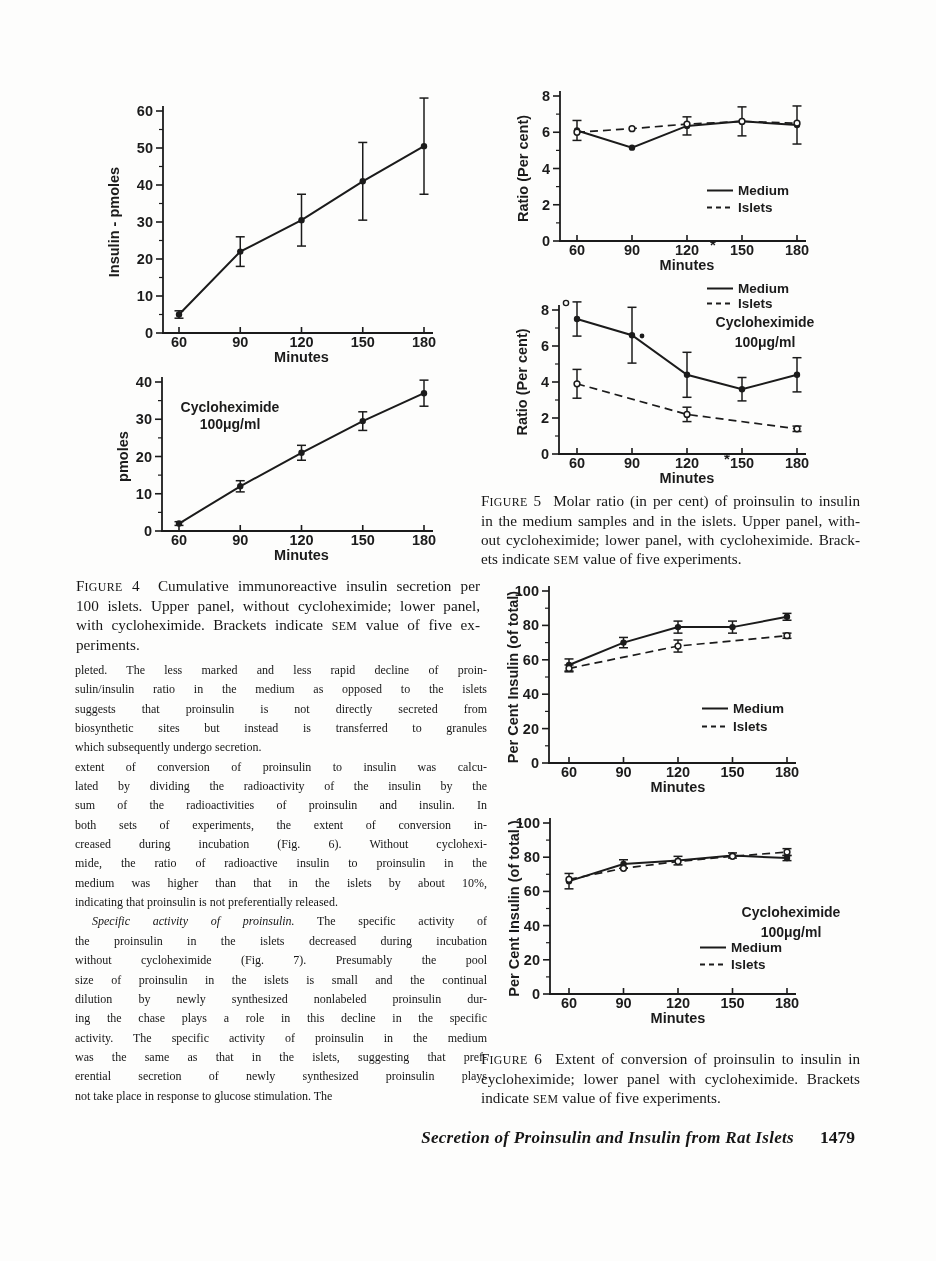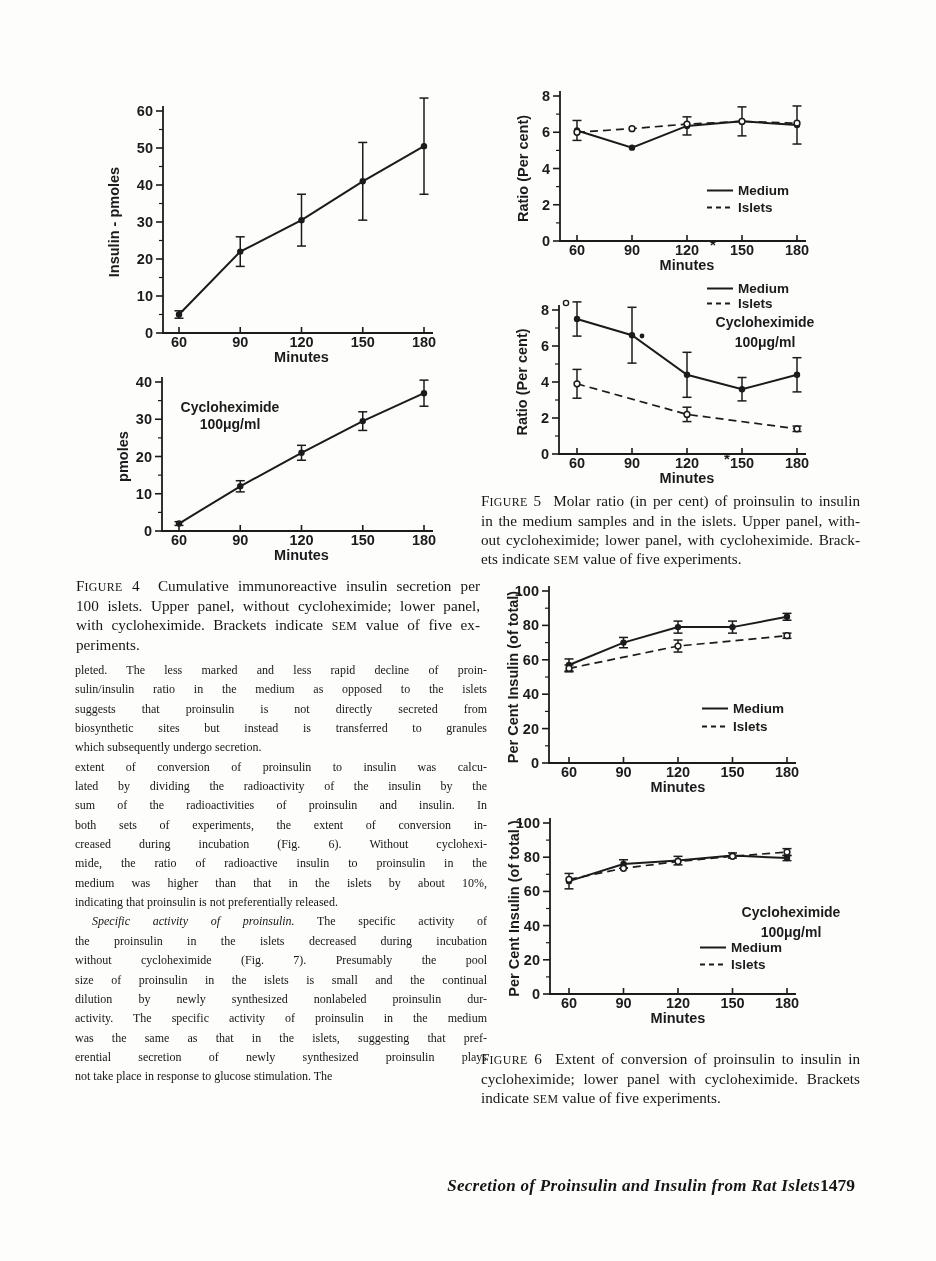--- a/index.html
+++ b/index.html
@@ -22,21 +22,21 @@
   .body-line.indent{text-indent:17px;}
   #cap4{left:76px;top:577px;width:404px;}
   #cap5{left:481px;top:492px;width:379px;}
   #cap6{left:481px;top:1050px;width:379px;}
   #chart0{left:60px;top:80px;}
   #chart1{left:60px;top:355px;}
   #chart2{left:500px;top:78px;}
   #chart3{left:500px;top:270px;}
   #chart4{left:480px;top:570px;}
   #chart5{left:480px;top:804px;}
-  .footer{position:absolute;top:1127px;right:81px;display:flex;align-items:flex-end;margin-top:48px;}
+  .footer{position:absolute;top:1127px;right:81px;display:flex;align-items:flex-end;gap:26px;}
   .running-title{font-style:italic;font-weight:700;font-size:17px;letter-spacing:0.3px;}
   .page-number{font-weight:700;font-size:17.5px;}
 </style>
 </head>
 <body>
 
 <div class="page">
 
   <svg id="chart0" class="chart" width="420" height="300">
       <g>
@@ -498,20 +498,21 @@
       <div class="body-line">both sets of experiments, the extent of conversion in-</div>
       <div class="body-line">creased during incubation (Fig. 6). Without cyclohexi-</div>
       <div class="body-line">mide, the ratio of radioactive insulin to proinsulin in the</div>
       <div class="body-line">medium was higher than that in the islets by about 10%,</div>
       <div class="body-line last">indicating that proinsulin is not preferentially released.</div>
       <div class="body-line indent"><i>Specific activity of proinsulin.</i> The specific activity of</div>
       <div class="body-line">the proinsulin in the islets decreased during incubation</div>
       <div class="body-line">without cycloheximide (Fig. 7). Presumably the pool</div>
       <div class="body-line">size of proinsulin in the islets is small and the continual</div>
       <div class="body-line">dilution by newly synthesized nonlabeled proinsulin dur-</div>
+      <div class="body-line">ing the chase plays a role in this decline in the specific</div>
       <div class="body-line">activity. The specific activity of proinsulin in the medium</div>
       <div class="body-line">was the same as that in the islets, suggesting that pref-</div>
       <div class="body-line">erential secretion of newly synthesized proinsulin plays</div>
       <div class="body-line last">not take place in response to glucose stimulation. The</div>
     </div>
 
   <div id="cap6" class="caption">
       <div class="cap-line">F<span class="sc">IGURE</span> 6&nbsp;&nbsp;Extent of conversion of proinsulin to insulin in</div>
       <div class="cap-line">cycloheximide; lower panel with cycloheximide. Brackets</div>
       <div class="cap-line last">indicate <span class="sc">SEM</span> value of five experiments.</div>

